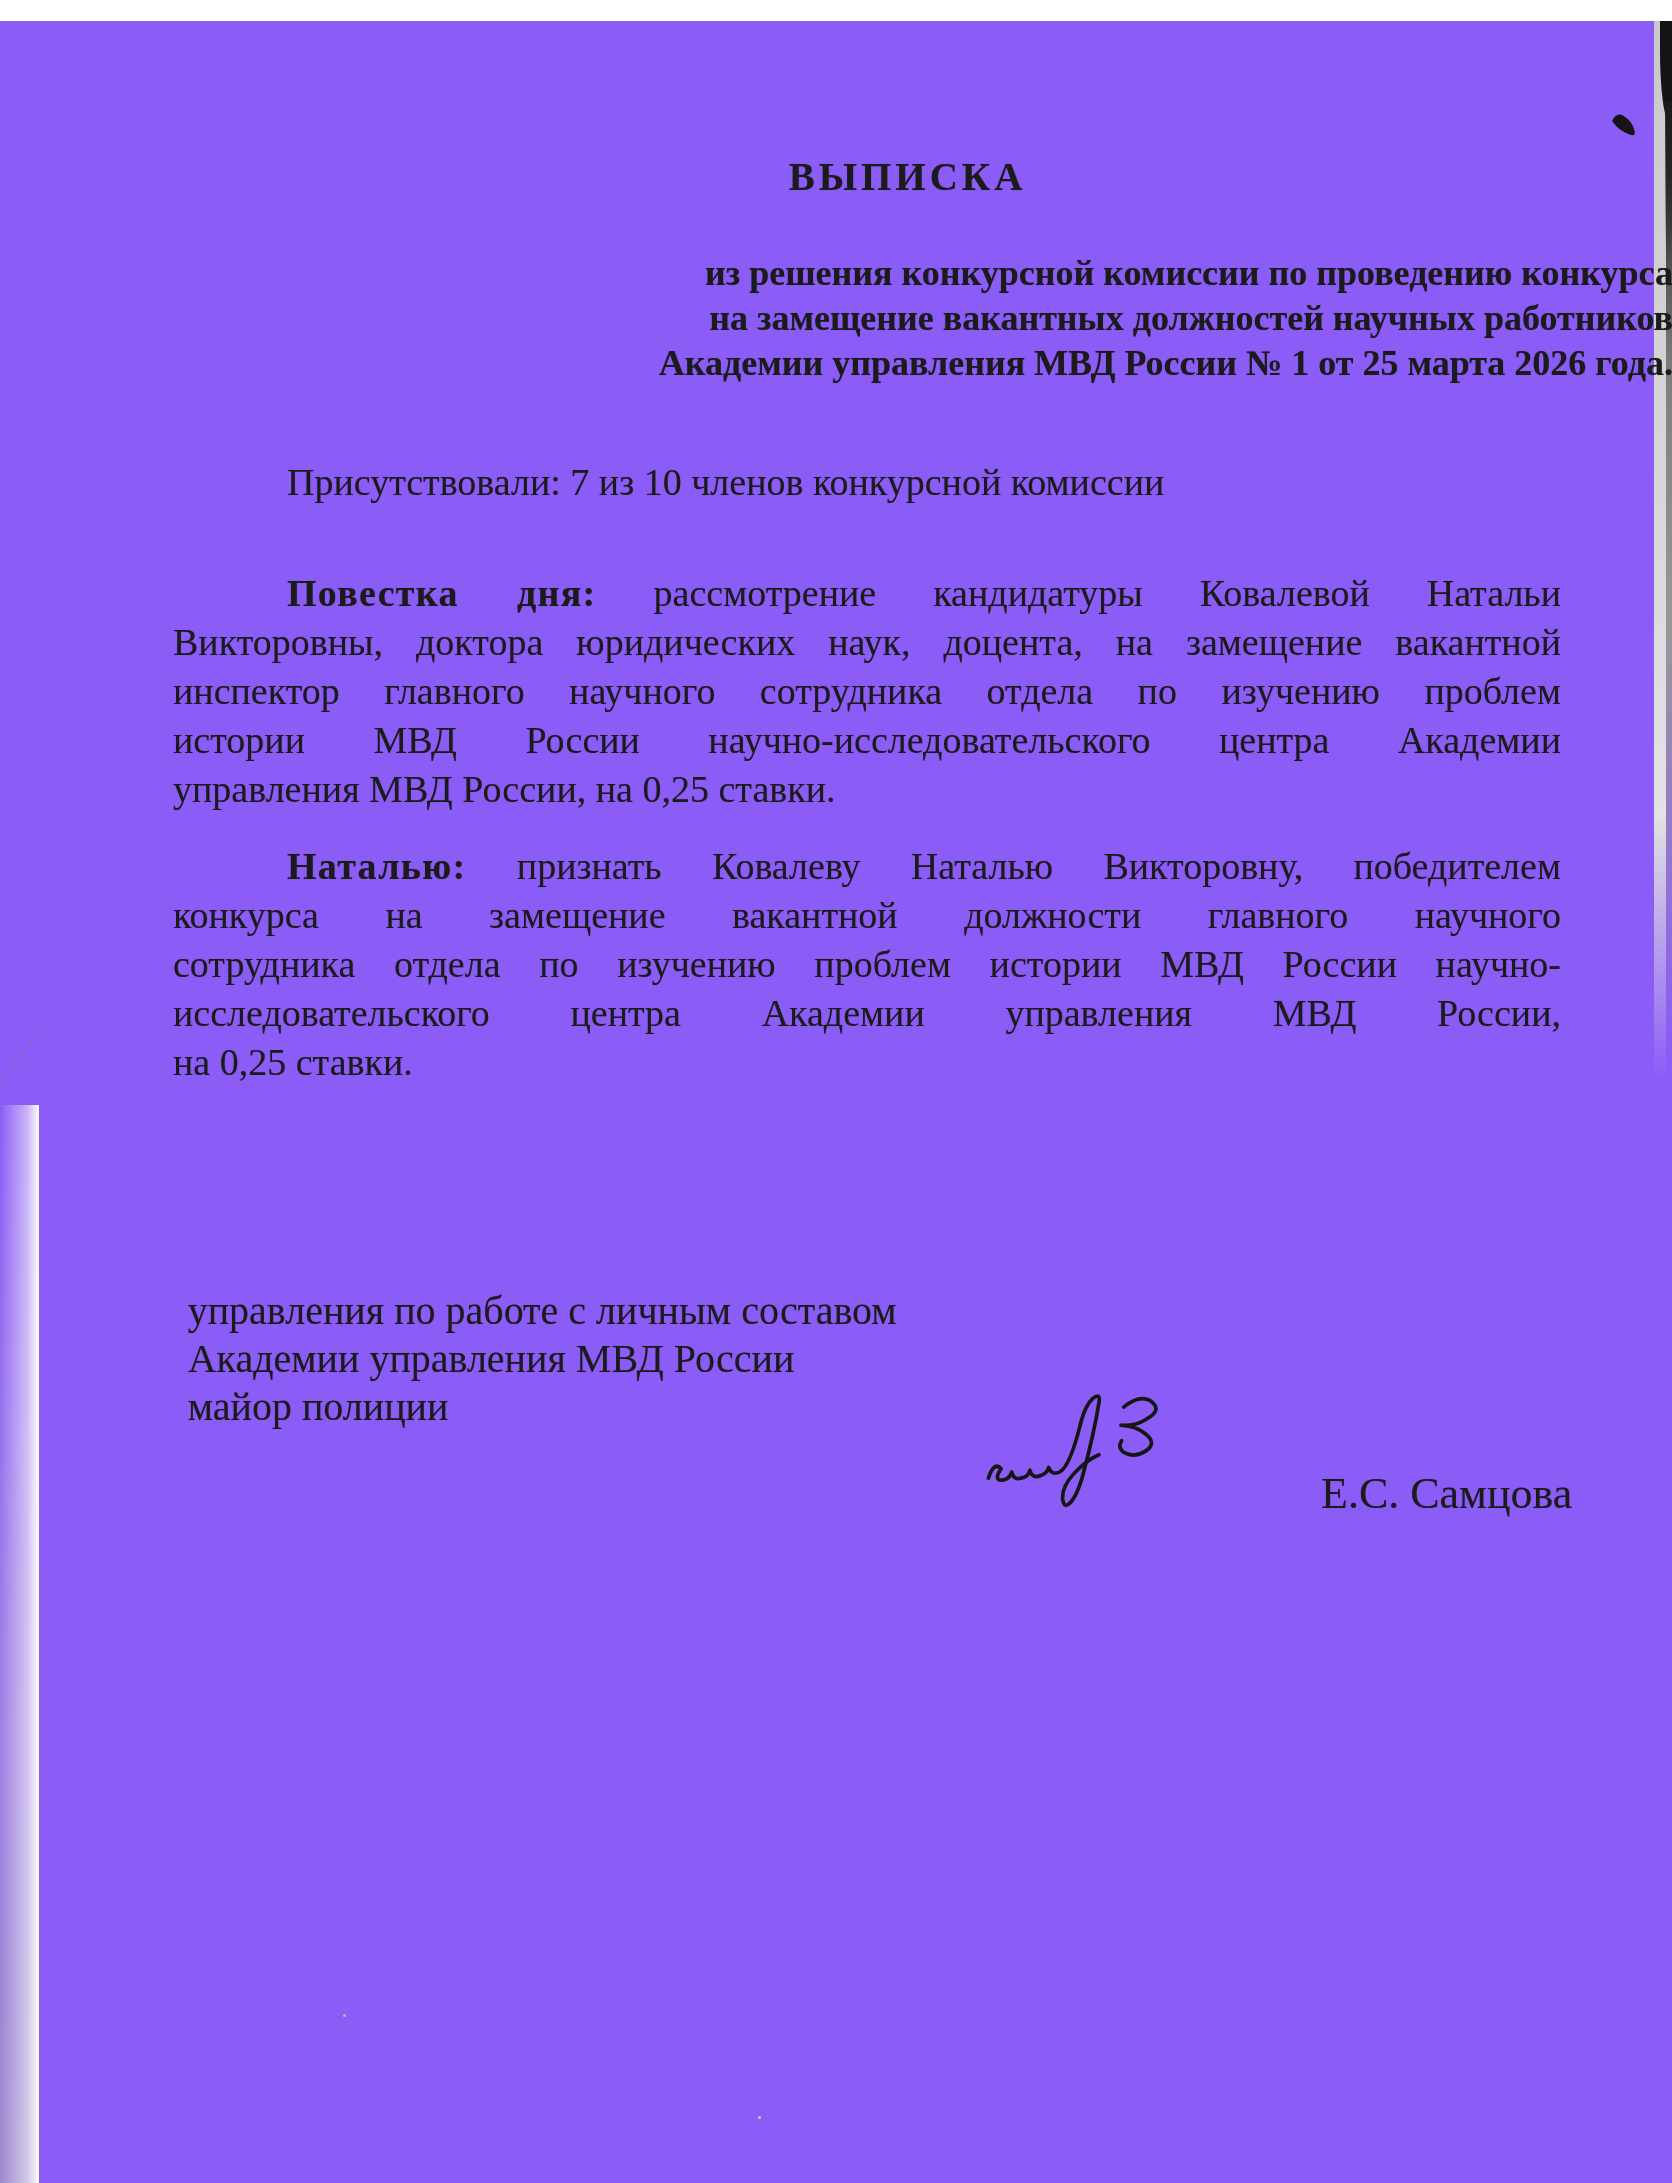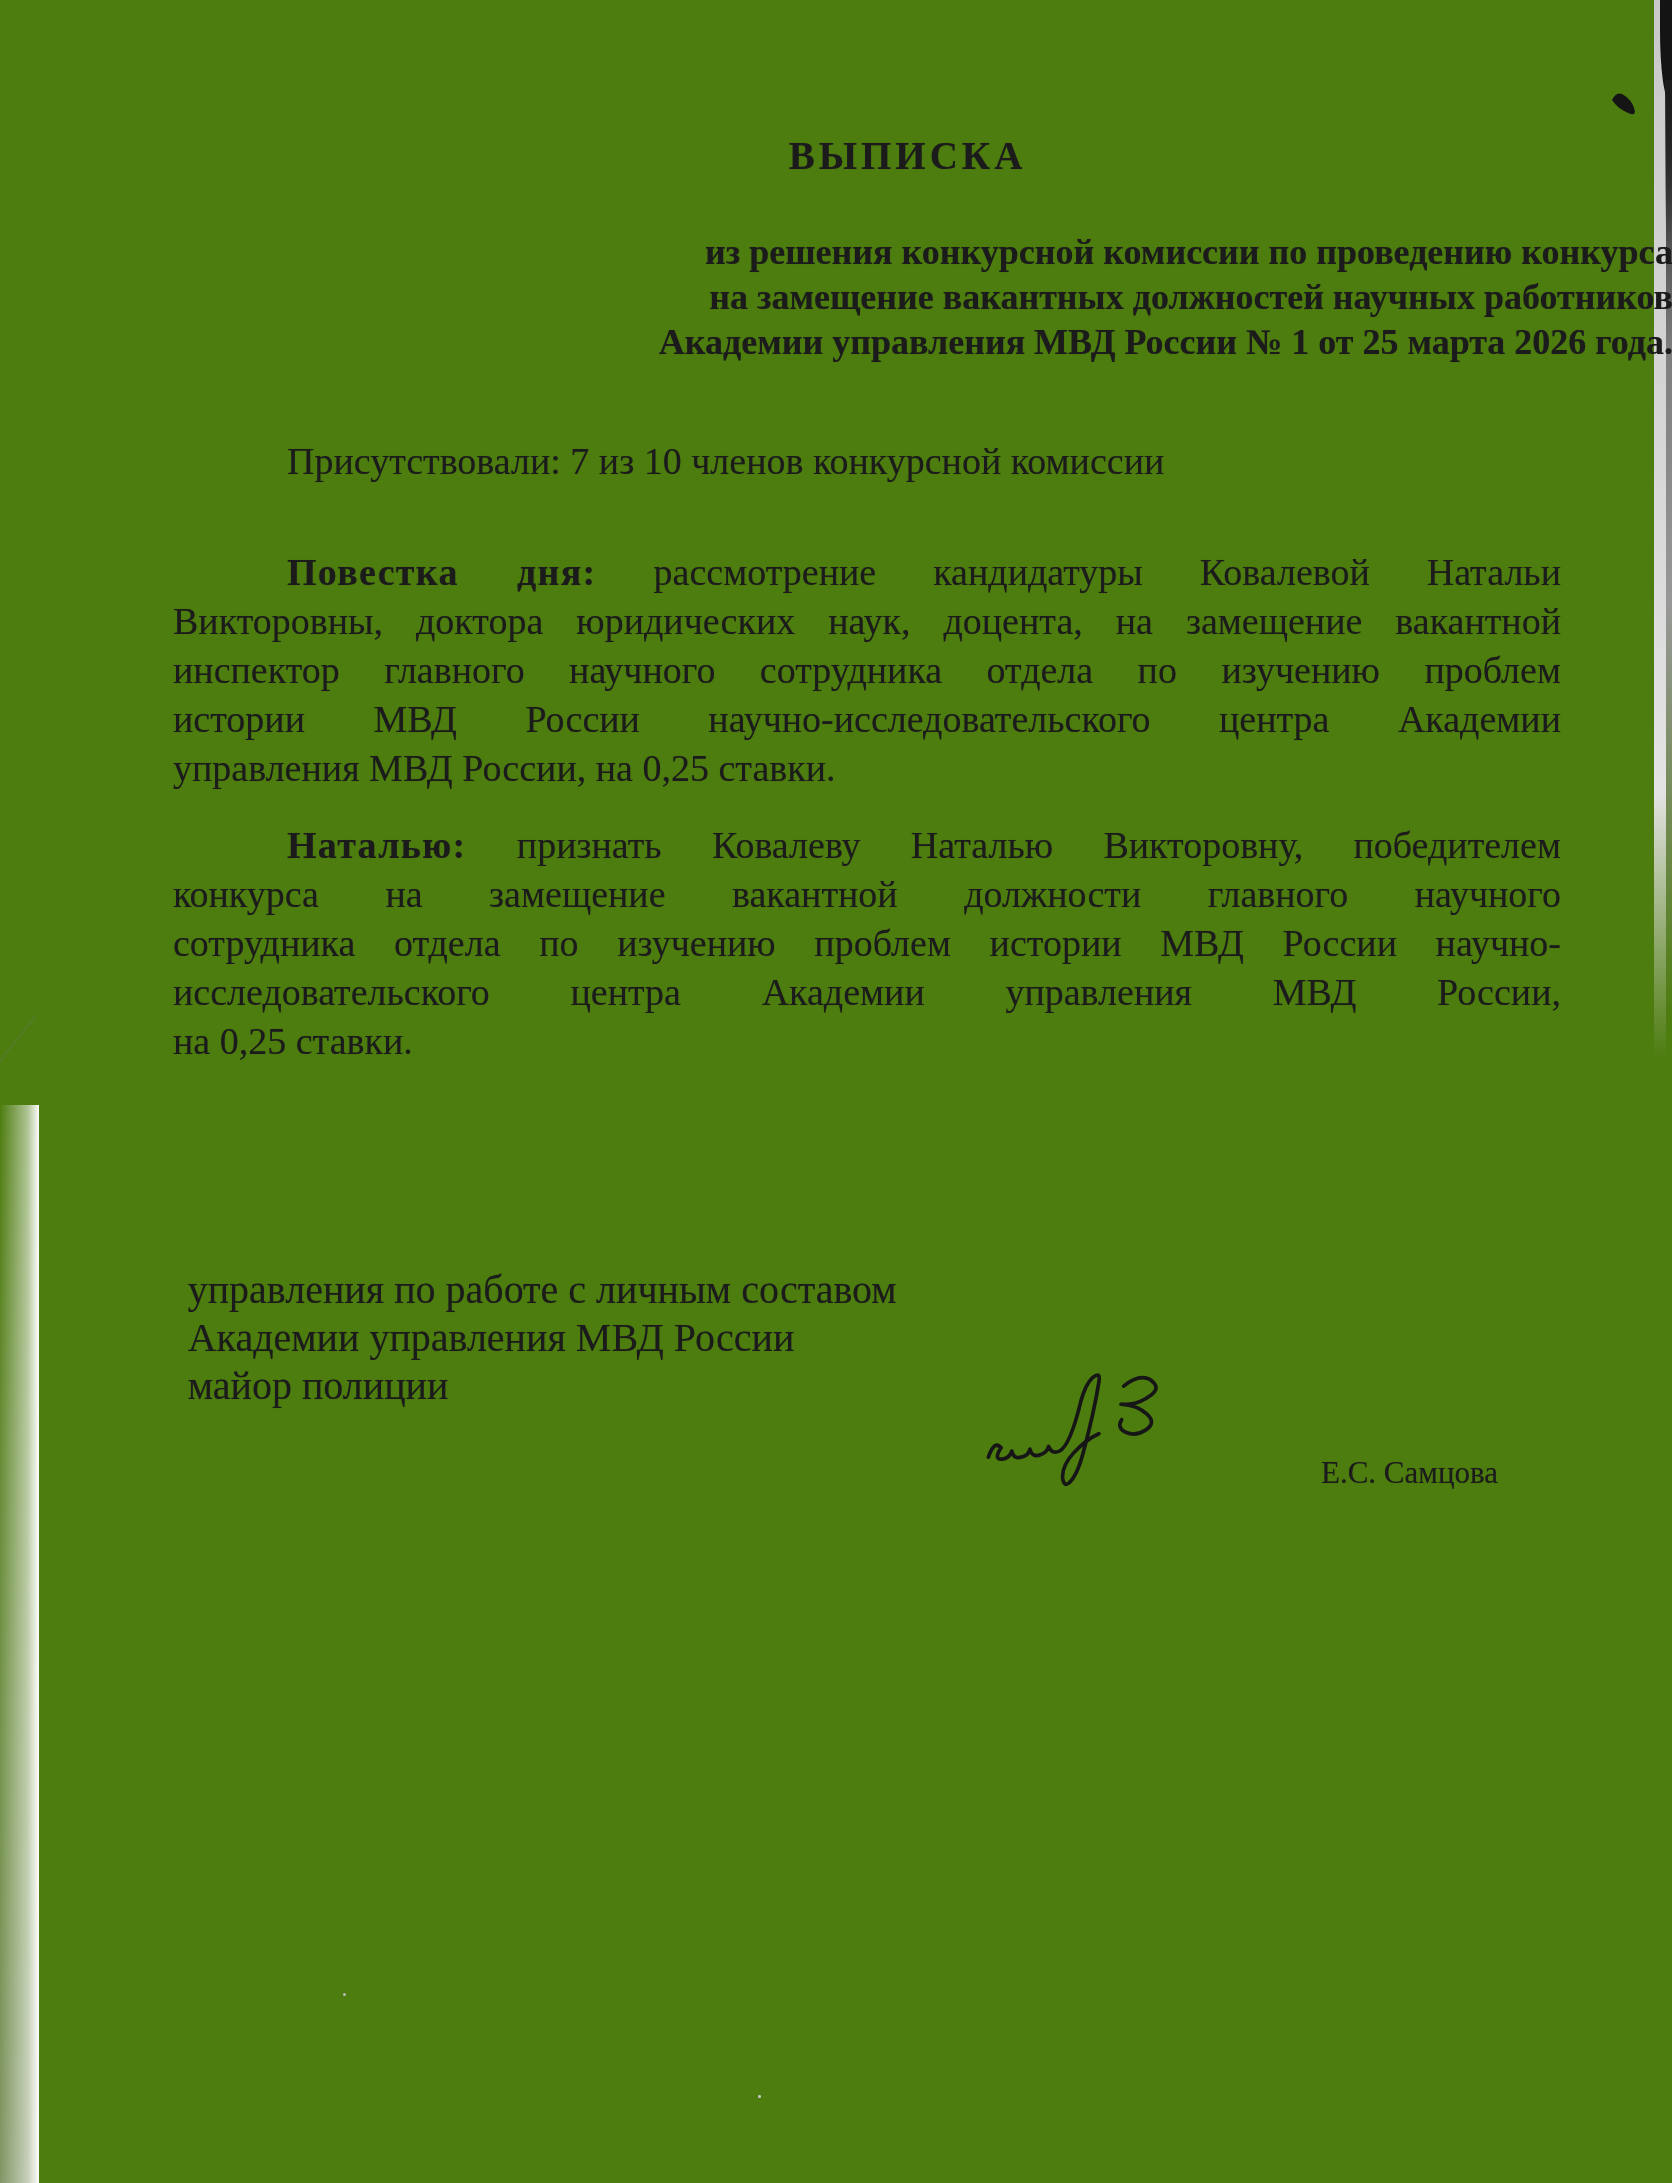--- a/index.html
+++ b/index.html
@@ -3,21 +3,21 @@
 <meta charset="utf-8">
 <style>
   html,body{margin:0;padding:0;}
   body{
     width:1673px;height:2183px;position:relative;
     background:#ffffff;
     font-family:"Liberation Serif","DejaVu Serif",serif;
     color:#1b1b1b;
     overflow:hidden;
   }
-  .page{position:absolute;inset:0;background:#4d7c0f;}
+  .page{position:absolute;inset:0;background:#8b5cf6;margin-top:21px;}
   .ink{color:#1b1b1b;text-shadow:0 0 0.7px rgba(25,25,25,.38);}
 
   
   .doc-title{
     position:absolute;left:142px;width:1531px;top:134px;
     text-align:center;font-weight:bold;font-size:39px;line-height:43px;
     letter-spacing:4px;
   }
   .doc-heading{
     position:absolute;left:142px;width:1531px;top:230px;
@@ -34,21 +34,21 @@
   .jlines > div{text-align:justify;text-align-last:justify;}
   .para .lline{text-align:left;}
   .agenda{top:548px;}
   .decision{top:821px;}
 
   .cert{top:1140px;font-size:42px;line-height:51px;padding-left:19px;}
 
   .signblock{top:1266px;font-size:40px;line-height:48px;padding-left:14.7px;}
   .signblock .rolebold{font-weight:bold;}
   .signatory-name{
-    position:absolute;left:1321px;top:1449px;font-size:31px;line-height:48px;
+    position:absolute;left:1321px;top:1449px;font-size:44px;line-height:48px;
   }
   .signature-svg{position:absolute;left:979px;top:1358px;}
 
   
   .edge-light{
     position:absolute;right:7.4px;top:0;width:12px;height:1058px;
     background:linear-gradient(180deg,#c9c9c9 0%,#d8d8d8 45%,#e3e3e3 75%,rgba(227,227,227,0) 100%);
   }
   .edge-dark{
     position:absolute;right:0;top:0;width:7.4px;height:1018px;

